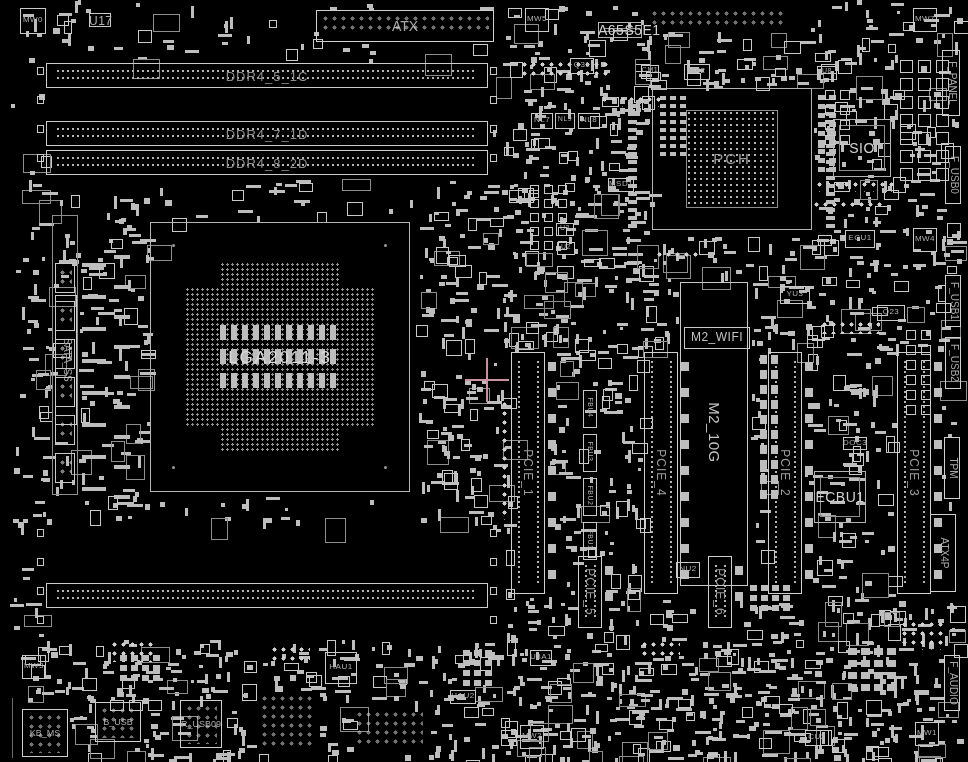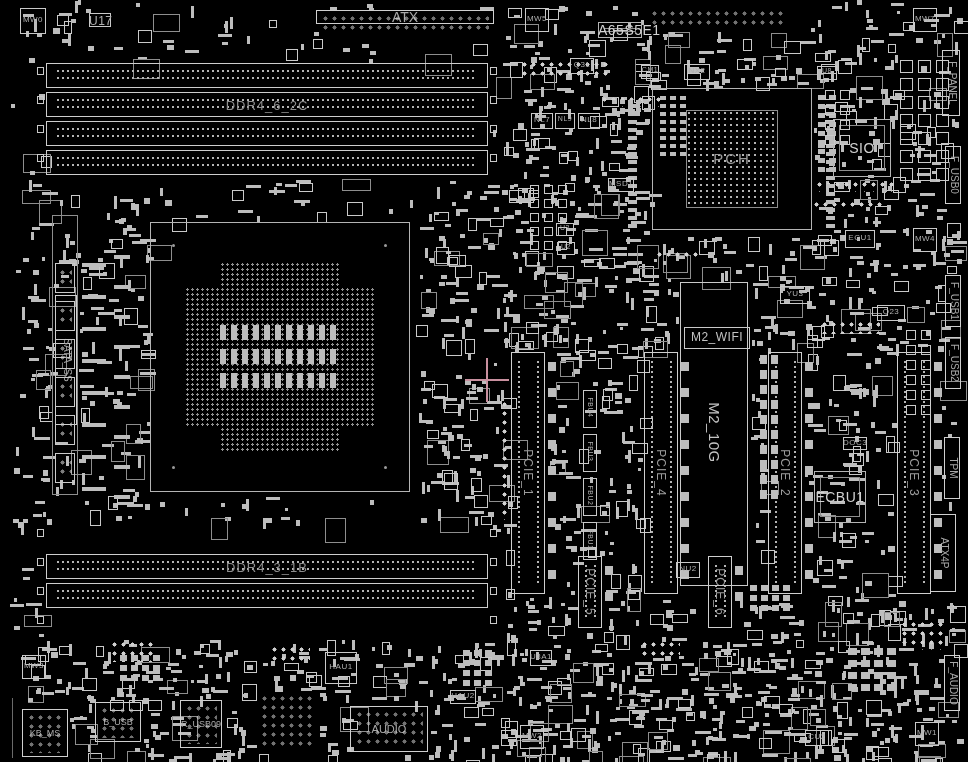--- a/index.html
+++ b/index.html
@@ -2157,49 +2157,42 @@
     <div class="pinfield" style="left: 815px; top: 180px; width: 78px; height: 12px;"></div>
     <div class="pinfield" style="left: 812px; top: 200px; width: 70px; height: 10px;"></div>
     <div class="pinfield" style="left: 500px; top: 400px; width: 10px; height: 120px;"></div>
     <div class="pinfield" style="left: 900px; top: 620px; width: 46px; height: 30px;"></div>
     <div class="pinfield" style="left: 640px; top: 640px; width: 40px; height: 20px;"></div>
     <div class="pinfield" style="left: 110px; top: 640px; width: 44px; height: 22px;"></div>
     <div class="pinfield" style="left: 270px; top: 645px; width: 40px; height: 20px;"></div>
     <div class="dimm" style="left: 46px; top: 63px; width: 442px; height: 25px;">
       <div class="pinrow" style="top: 6px;"></div>
       <div class="pinrow" style="top: 13px;"></div>
+      <div class="tx">DDR4_5_1C</div>
     </div>
     <div class="pt" style="left: 37px; top: 67px; width: 7px; height: 8px;"></div>
     <div class="pt" style="left: 490px; top: 67px; width: 7px; height: 8px;"></div>
-    <div class="dimm" style="left: 46px; top: 92px; width: 442px; height: 25px;">
-      <div class="pinrow" style="top: 6px;"></div>
-      <div class="pinrow" style="top: 13px;"></div>
-      <div class="tx">DDR4_6_2C</div>
-    </div>
     <div class="pt" style="left: 37px; top: 96px; width: 7px; height: 8px;"></div>
     <div class="pt" style="left: 490px; top: 96px; width: 7px; height: 8px;"></div>
     <div class="dimm" style="left: 46px; top: 121px; width: 442px; height: 25px;">
       <div class="pinrow" style="top: 6px;"></div>
       <div class="pinrow" style="top: 13px;"></div>
+      <div class="tx">DDR4_7_1D</div>
     </div>
     <div class="pt" style="left: 37px; top: 125px; width: 7px; height: 8px;"></div>
     <div class="pt" style="left: 490px; top: 125px; width: 7px; height: 8px;"></div>
     <div class="dimm" style="left: 46px; top: 150px; width: 442px; height: 25px;">
       <div class="pinrow" style="top: 6px;"></div>
       <div class="pinrow" style="top: 13px;"></div>
+      <div class="tx">DDR4_8_2D</div>
     </div>
     <div class="pt" style="left: 37px; top: 154px; width: 7px; height: 8px;"></div>
     <div class="pt" style="left: 490px; top: 154px; width: 7px; height: 8px;"></div>
     <div class="pt" style="left: 37px; top: 529px; width: 7px; height: 8px;"></div>
     <div class="pt" style="left: 490px; top: 529px; width: 7px; height: 8px;"></div>
-    <div class="dimm" style="left: 46px; top: 554px; width: 442px; height: 25px;">
-      <div class="pinrow" style="top: 6px;"></div>
-      <div class="pinrow" style="top: 13px;"></div>
-      <div class="tx">DDR4_3_1B</div>
-    </div>
     <div class="pt" style="left: 37px; top: 558px; width: 7px; height: 8px;"></div>
     <div class="pt" style="left: 490px; top: 558px; width: 7px; height: 8px;"></div>
     <div class="dimm" style="left: 46px; top: 583px; width: 442px; height: 25px;">
       <div class="pinrow" style="top: 6px;"></div>
       <div class="pinrow" style="top: 13px;"></div>
     </div>
     <div class="pt" style="left: 37px; top: 587px; width: 7px; height: 8px;"></div>
     <div class="pt" style="left: 490px; top: 587px; width: 7px; height: 8px;"></div>
     <div class="pt" style="left: 37px; top: 616px; width: 7px; height: 8px;"></div>
     <div class="pt" style="left: 490px; top: 616px; width: 7px; height: 8px;"></div>
@@ -2266,21 +2259,21 @@
     </div>
     <div class="pt f" style="left: 605px; top: 566px; width: 8px; height: 9px;"></div>
     <div class="pt f" style="left: 605px; top: 592px; width: 8px; height: 9px;"></div>
     <div class="pcie" style="left: 708px; top: 556px; width: 24px; height: 72px;">
       <div class="pincol" style="left: 6px;"></div>
       <div class="pincol" style="left: 15px;"></div>
       <div class="tx">PCIE_6</div>
     </div>
     <div class="pt f" style="left: 735px; top: 566px; width: 8px; height: 9px;"></div>
     <div class="pt f" style="left: 735px; top: 592px; width: 8px; height: 9px;"></div>
-    <div class="conn" style="left: 316px; top: 10px; width: 178px; height: 14px;">
+    <div class="conn" style="left: 316px; top: 10px; width: 178px; height: 32px;">
       <div class="tx" style="font-size: 14px;">ATX</div>
     </div>
     <div class="pinfield" style="left: 321px; top: 14px; width: 168px; height: 18px; opacity: 0.55;"></div>
     <div class="pinfield" style="left: 650px; top: 9px; width: 134px; height: 16px; opacity: 0.55;"></div>
     <div class="conn" style="left: 930px; top: 514px; width: 26px; height: 78px;">
       <div class="tx" style="font-size: 10px; transform: translateY(-50%) rotate(90deg); transform-origin: center center; white-space: nowrap; width: 78px; left: -26px;">ATX4P</div>
     </div>
     <div class="conn" style="left: 942px; top: 50px; width: 18px; height: 66px;">
       <div class="tx" style="font-size: 10px; transform: translateY(-50%) rotate(90deg); transform-origin: center center; white-space: nowrap; width: 66px; left: -24px;">F_PANEL</div>
     </div>
@@ -2305,23 +2298,20 @@
     <div class="pinfield" style="left: 27px; top: 713px; width: 36px; height: 40px; opacity: 0.55;"></div>
     <div class="conn" style="left: 95px; top: 702px; width: 46px; height: 40px;">
       <div class="tx" style="font-size: 9px;">B_USB</div>
     </div>
     <div class="pinfield" style="left: 100px; top: 706px; width: 36px; height: 32px; opacity: 0.55;"></div>
     <div class="conn" style="left: 180px; top: 700px; width: 42px; height: 48px;">
       <div class="tx" style="font-size: 9px;">R_USB09</div>
     </div>
     <div class="pinfield" style="left: 185px; top: 704px; width: 32px; height: 40px; opacity: 0.55;"></div>
     <div class="pinfield" style="left: 260px; top: 694px; width: 52px; height: 54px; opacity: 0.55;"></div>
-    <div class="conn" style="left: 350px; top: 706px; width: 78px; height: 46px;">
-      <div class="tx" style="font-size: 11px;">AUDIO</div>
-    </div>
     <div class="pinfield" style="left: 355px; top: 710px; width: 68px; height: 38px; opacity: 0.55;"></div>
     <div class="conn" style="left: 55px; top: 295px; width: 22px; height: 130px;">
       <div class="tx" style="font-size: 10px; transform: translateY(-50%) rotate(90deg); transform-origin: center center; white-space: nowrap; width: 130px; left: -54px;">SATA_SS</div>
     </div>
     <div class="socket" style="left: 150px; top: 222px; width: 260px; height: 270px;"></div>
     <div class="bga" style="left: 185px; top: 262px; width: 190px; height: 190px;"></div>
     <div style="position: absolute; left: 185px; top: 262px; width: 34px; height: 26px; background: rgb(0, 0, 0);"></div>
     <div style="position: absolute; left: 341px; top: 262px; width: 34px; height: 26px; background: rgb(0, 0, 0);"></div>
     <div style="position: absolute; left: 185px; top: 426px; width: 34px; height: 26px; background: rgb(0, 0, 0);"></div>
     <div style="position: absolute; left: 341px; top: 426px; width: 34px; height: 26px; background: rgb(0, 0, 0);"></div>
@@ -2351,20 +2341,21 @@
     <div class="pt f" style="left: 231px; top: 373px; width: 6px; height: 15px;"></div>
     <div class="pt f" style="left: 242px; top: 373px; width: 6px; height: 15px;"></div>
     <div class="pt f" style="left: 253px; top: 373px; width: 6px; height: 15px;"></div>
     <div class="pt f" style="left: 264px; top: 373px; width: 6px; height: 15px;"></div>
     <div class="pt f" style="left: 275px; top: 373px; width: 6px; height: 15px;"></div>
     <div class="pt f" style="left: 286px; top: 373px; width: 6px; height: 15px;"></div>
     <div class="pt f" style="left: 297px; top: 373px; width: 6px; height: 15px;"></div>
     <div class="pt f" style="left: 308px; top: 373px; width: 6px; height: 15px;"></div>
     <div class="pt f" style="left: 319px; top: 373px; width: 6px; height: 15px;"></div>
     <div class="pt f" style="left: 330px; top: 373px; width: 6px; height: 15px;"></div>
+    <div class="lbl" style="left: 150px; top: 348px; width: 260px; text-align: center; font-size: 17px; color: rgb(216, 216, 216); letter-spacing: 2px;">LGA2011-3</div>
     <div class="dot" style="left: 172px; top: 244px; width: 3px; height: 3px;"></div>
     <div class="dot" style="left: 384px; top: 244px; width: 3px; height: 3px;"></div>
     <div class="dot" style="left: 172px; top: 466px; width: 3px; height: 3px;"></div>
     <div class="dot" style="left: 384px; top: 466px; width: 3px; height: 3px;"></div>
     <div class="socket" style="left: 652px; top: 88px; width: 160px; height: 142px;"></div>
     <div class="bga2" style="left: 686px; top: 110px; width: 92px; height: 98px;"></div>
     <div class="pt d" style="left: 686px; top: 110px; width: 92px; height: 98px;"></div>
     <div class="lbl" style="left: 652px; top: 150px; width: 160px; text-align: center; font-size: 15px; color: rgb(154, 154, 154); letter-spacing: 2px;">PCH</div>
     <div class="pt f" style="left: 628px; top: 104px; width: 9px; height: 4px;"></div>
     <div class="pt f" style="left: 826px; top: 104px; width: 9px; height: 4px;"></div>

